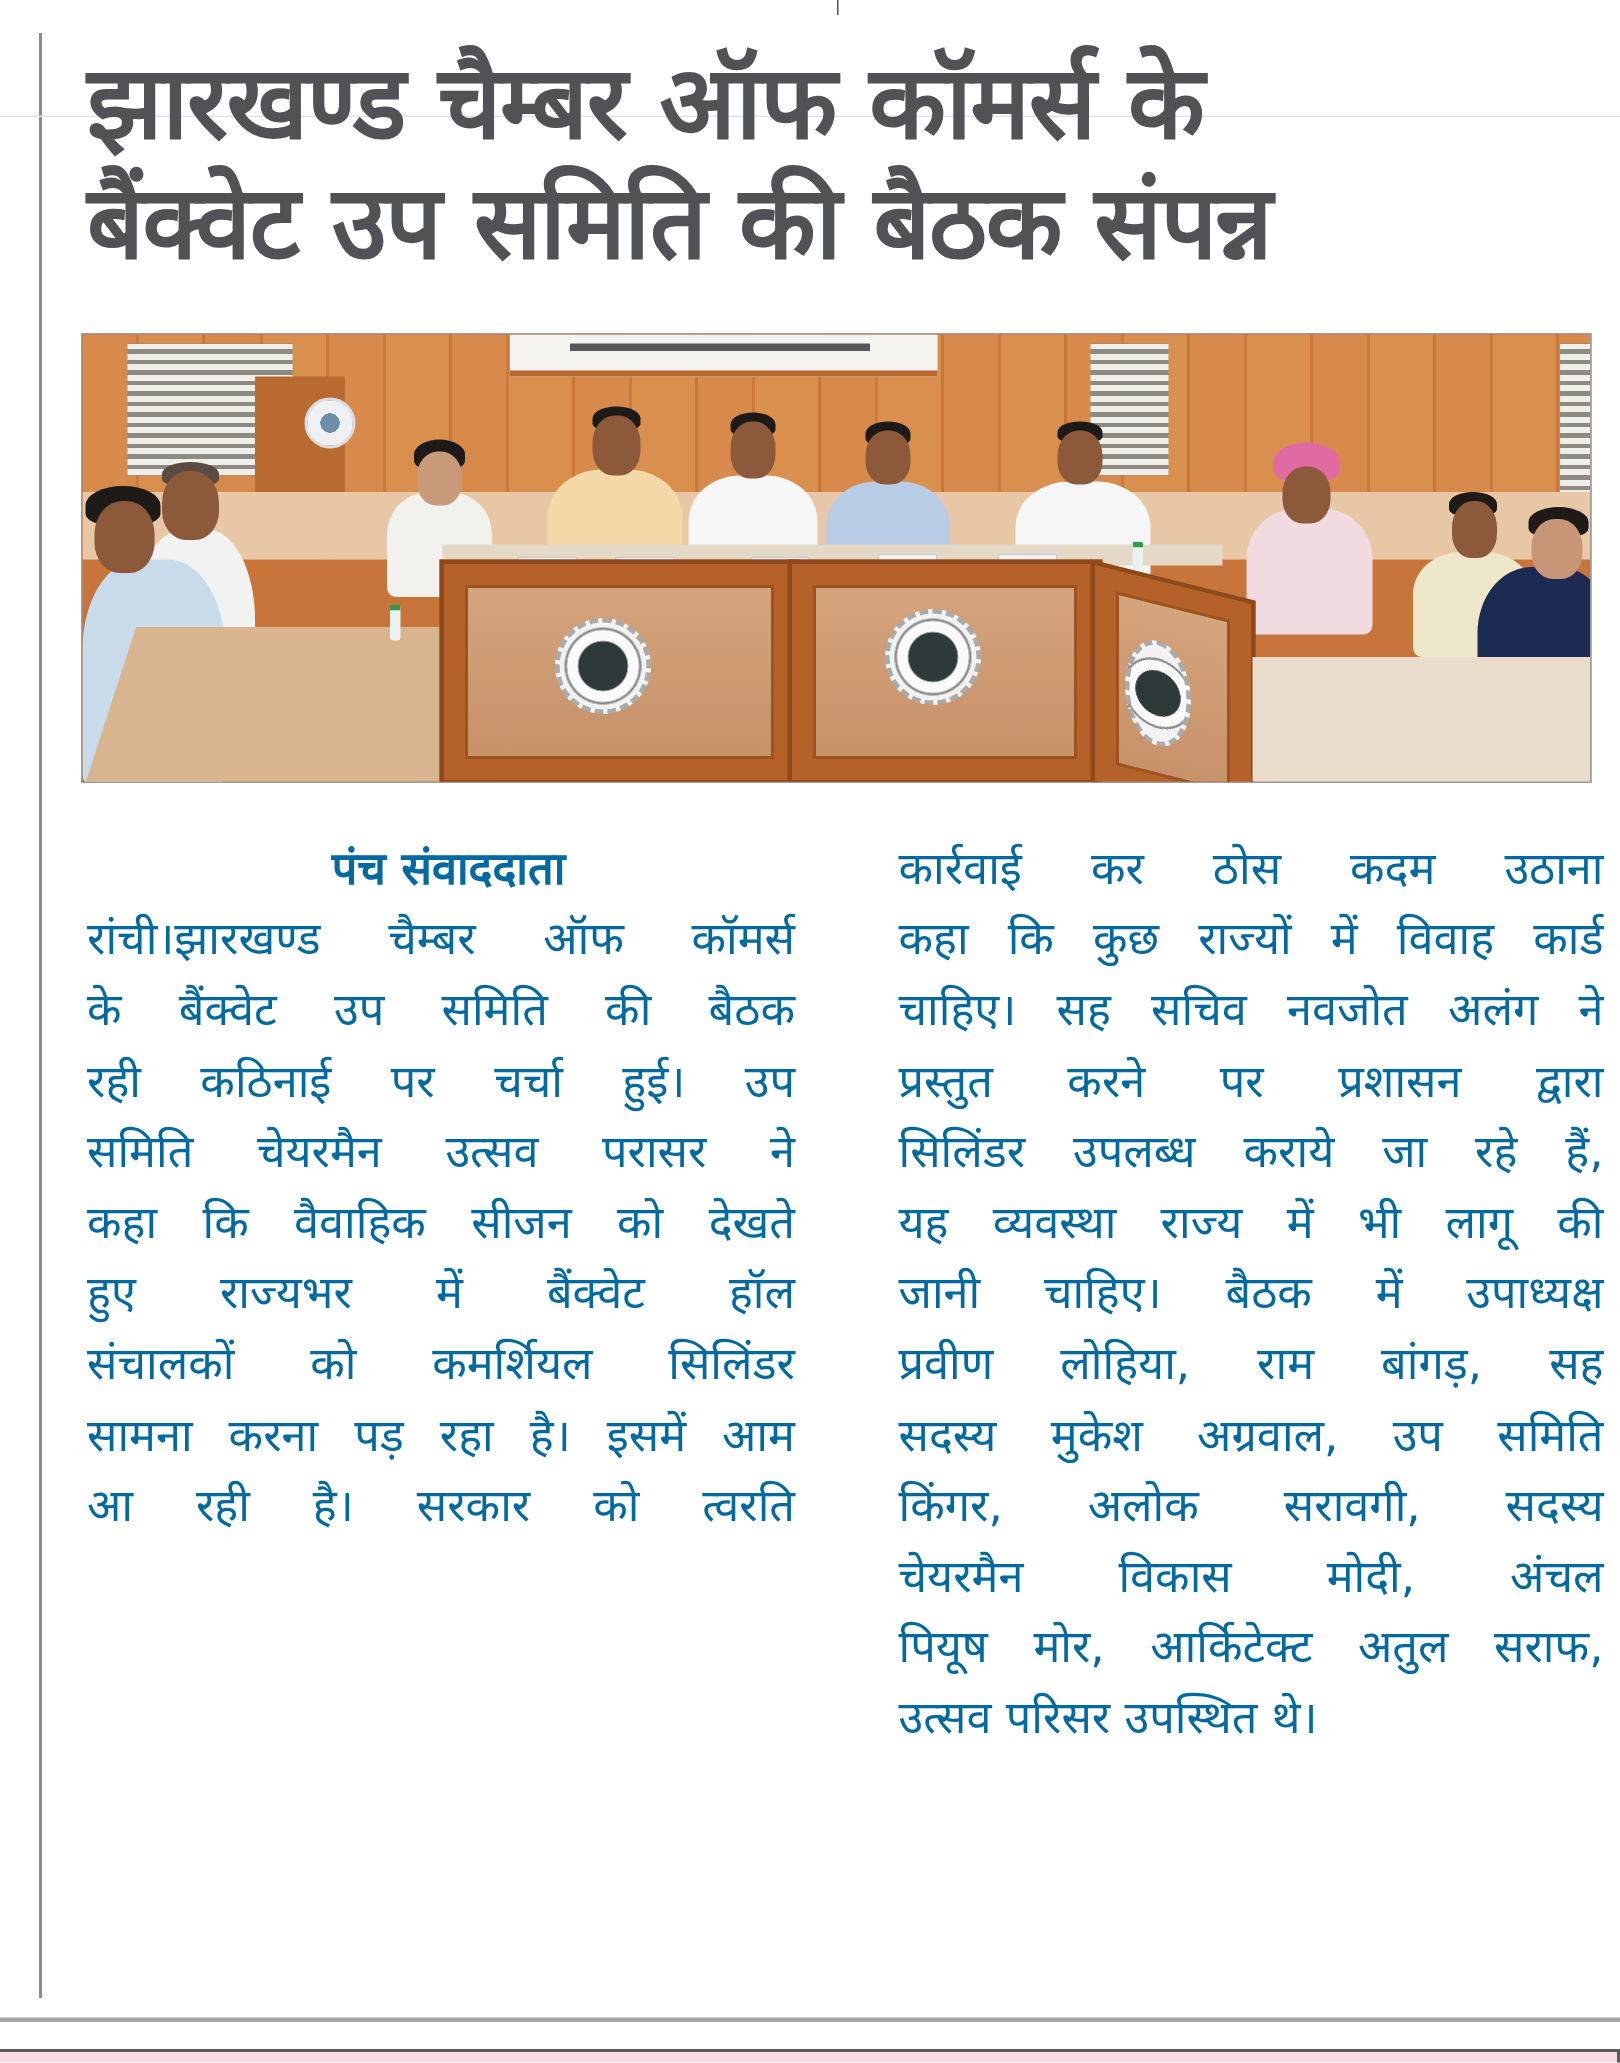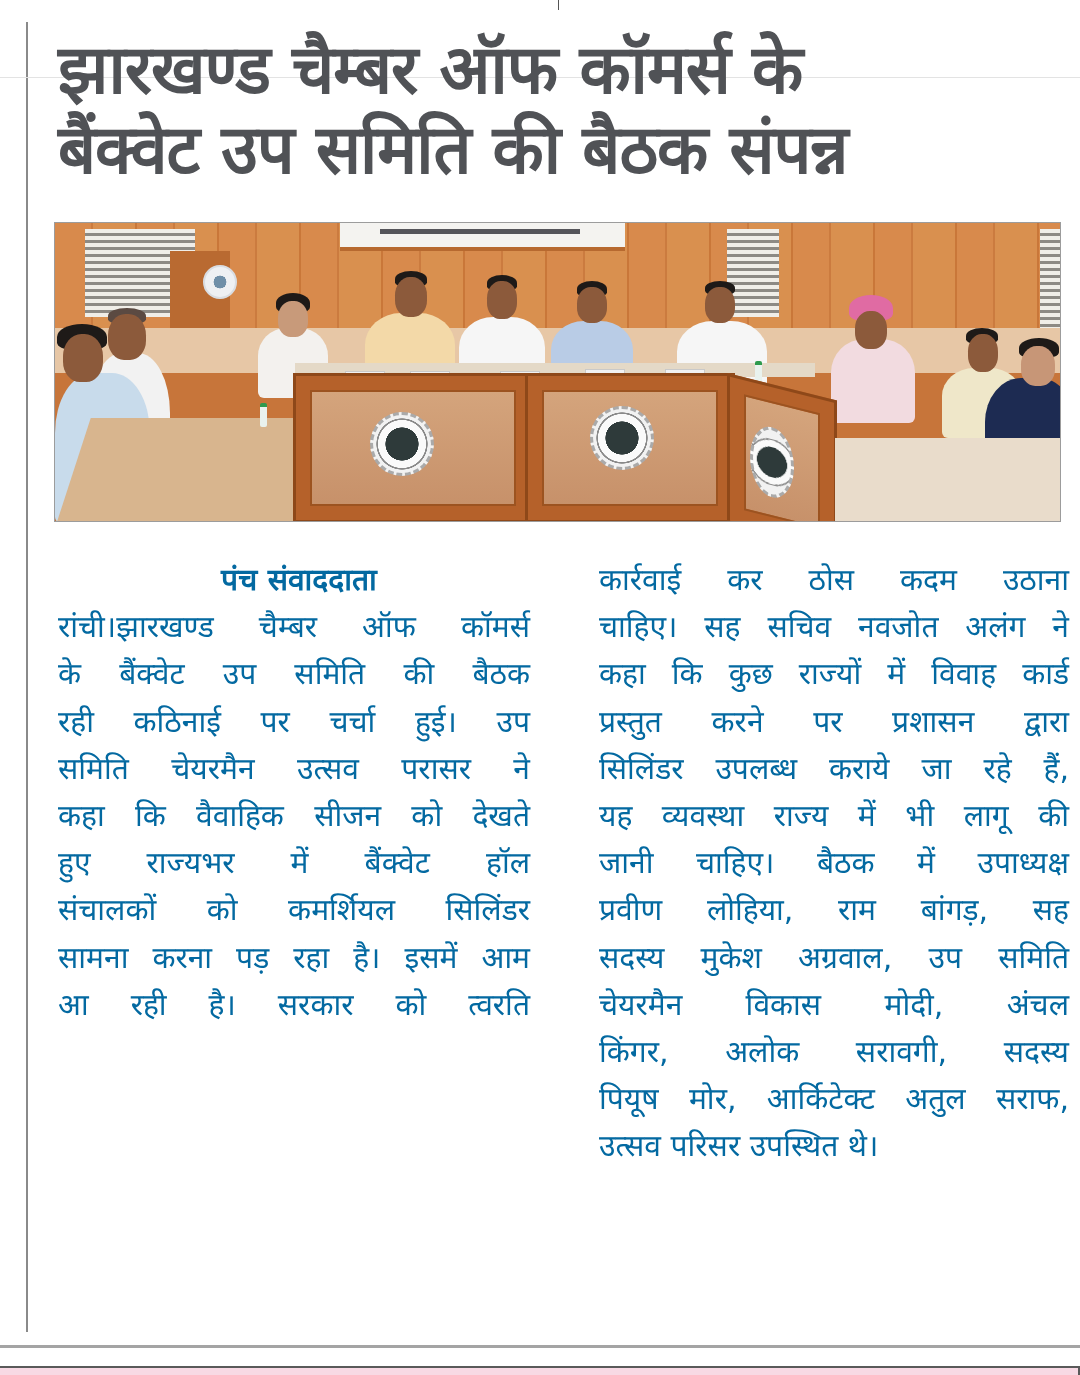--- a/index.html
+++ b/index.html
@@ -168,28 +168,28 @@
   <span class="ln">समिति चेयरमैन उत्सव परासर ने</span>
   <span class="ln">कहा कि वैवाहिक सीजन को देखते</span>
   <span class="ln">हुए राज्यभर में बैंक्वेट हॉल</span>
   <span class="ln">संचालकों को कमर्शियल सिलिंडर</span>
   <span class="ln">सामना करना पड़ रहा है। इसमें आम</span>
   <span class="ln">आ रही है। सरकार को त्वरति</span>
 </div>
 
 <div class="col col-right">
   <span class="ln">कार्रवाई कर ठोस कदम उठाना</span>
+  <span class="ln">कहा कि कुछ राज्यों में विवाह कार्ड</span>
   <span class="ln">चाहिए। सह सचिव नवजोत अलंग ने</span>
-  <span class="ln">कहा कि कुछ राज्यों में विवाह कार्ड</span>
   <span class="ln">प्रस्तुत करने पर प्रशासन द्वारा</span>
   <span class="ln">सिलिंडर उपलब्ध कराये जा रहे हैं,</span>
   <span class="ln">यह व्यवस्था राज्य में भी लागू की</span>
   <span class="ln">जानी चाहिए। बैठक में उपाध्यक्ष</span>
   <span class="ln">प्रवीण लोहिया, राम बांगड़, सह</span>
   <span class="ln">सदस्य मुकेश अग्रवाल, उप समिति</span>
+  <span class="ln">किंगर, अलोक सरावगी, सदस्य</span>
   <span class="ln">चेयरमैन विकास मोदी, अंचल</span>
-  <span class="ln">किंगर, अलोक सरावगी, सदस्य</span>
   <span class="ln">पियूष मोर, आर्किटेक्ट अतुल सराफ,</span>
   <span class="ln last">उत्सव परिसर उपस्थित थे।</span>
 </div>
 
 <div class="bottom-rule"></div>
 <div class="pink-box"></div>
 
 </body></html>

